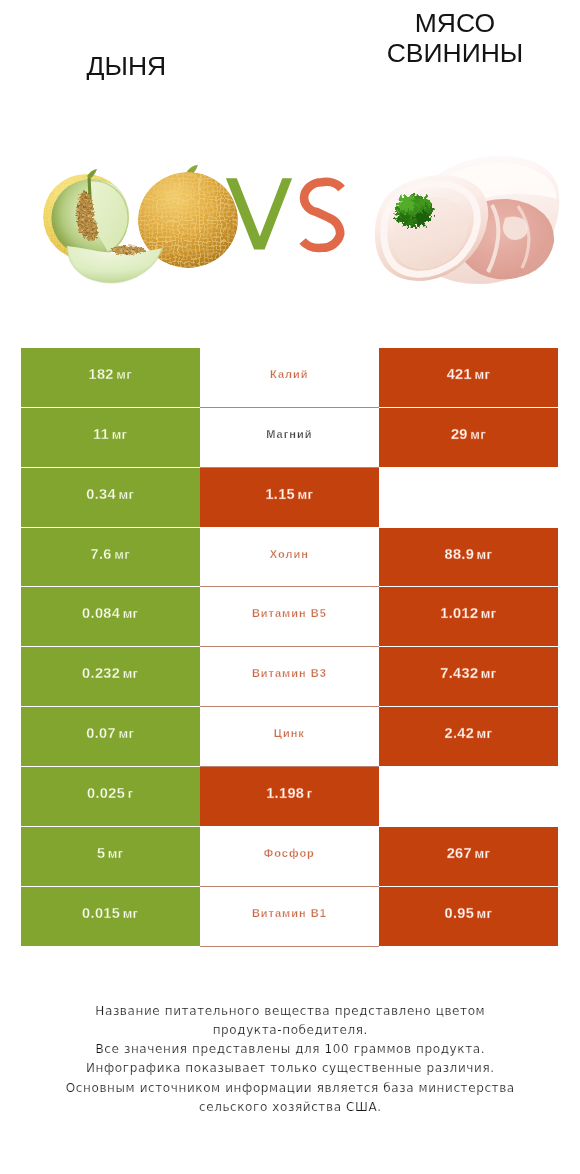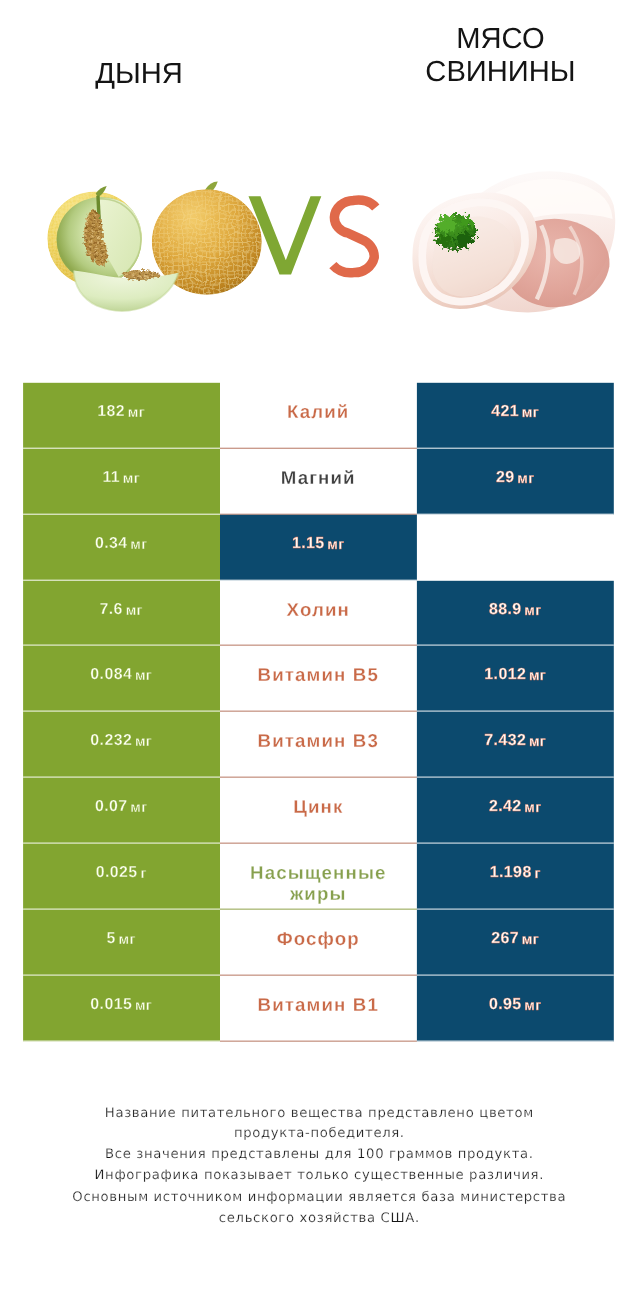--- a/index.html
+++ b/index.html
@@ -1,29 +1,29 @@
 <!DOCTYPE html>
 <html><head>
 <meta charset="utf-8">
 <style>
   html,body{margin:0;padding:0;}
   body{width:580px;height:1174px;background:#fff;font-family:"Liberation Sans",sans-serif;overflow:hidden;}
   .page{position:relative;width:580px;height:1174px;}
   .title{position:absolute;text-align:center;font-size:26.5px;text-transform:uppercase;color:#141414;line-height:30.4px;font-weight:400;}
   .title.left{left:1.4px;top:50.5px;width:250px;}
-  .title.right{left:380px;top:20px;width:150px;}
+  .title.right{left:380px;top:8px;width:150px;}
   .hero{position:absolute;left:0;top:0;}
   .vs{position:absolute;left:0;top:0;}
   .table{position:absolute;left:20.7px;top:348px;width:537.3px;}
   .row{display:flex;height:59.86px;box-sizing:border-box;}
   .cell{width:179.1px;display:flex;align-items:flex-start;justify-content:center;box-sizing:border-box;text-align:center;padding-top:17px;}
   .cell>span{display:inline-block;}
   .left-cell{background:#82a530;color:#fcfff0;font-weight:bold;font-size:14.5px;letter-spacing:0.35px;line-height:19.3px;border-bottom:1.3px solid #fff;-webkit-text-stroke:0.3px #82a530;}
-  .right-cell{background:#0c4a6e;color:#fffaf4;font-weight:bold;font-size:14.5px;letter-spacing:0.35px;line-height:19.3px;border-bottom:1.3px solid #fff;-webkit-text-stroke:0.3px #e0694a;}
-  .mid-cell{font-weight:bold;font-size:17px;letter-spacing:1px;line-height:19.3px;padding-left:16px;padding-right:16px;-webkit-text-stroke:0.25px #fff;}
+  .right-cell{background:#c2410c;color:#fffaf4;font-weight:bold;font-size:14.5px;letter-spacing:0.35px;line-height:19.3px;border-bottom:1.3px solid #fff;-webkit-text-stroke:0.3px #e0694a;}
+  .mid-cell{font-weight:bold;font-size:11px;letter-spacing:1px;line-height:19.3px;padding-left:16px;padding-right:16px;-webkit-text-stroke:0.25px #fff;}
   .unit{font-size:13px;font-weight:bold;margin-left:2.5px;letter-spacing:0.35px;}
   .footer{position:absolute;top:1001.5px;left:0;width:580px;text-align:center;font-family:"DejaVu Sans",sans-serif;font-size:12px;letter-spacing:0.6px;text-indent:0.6px;color:#161616;line-height:19.3px;-webkit-text-stroke:0.22px #fff;}
 </style>
 </head>
 <body>
 
 <div class="page">
   <div class="title left">Дыня</div>
   <div class="title right">Мясо свинины</div>
   <svg class="vs" width="580" height="300" viewBox="0 0 580 300" xmlns="http://www.w3.org/2000/svg">
@@ -273,23 +273,20 @@
         <div class="cell right-cell">
           <span>2.42</span>
           <span class="unit">мг</span>
         </div>
       </div>
       <div class="row">
         <div class="cell left-cell">
           <span>0.025</span>
           <span class="unit">г</span>
         </div>
-        <div class="cell mid-cell" style="color: rgb(135, 160, 78); border-bottom: 1.3px solid rgb(154, 171, 90);">
-          <span>Насыщенные жиры</span>
-        </div>
         <div class="cell right-cell">
           <span>1.198</span>
           <span class="unit">г</span>
         </div>
       </div>
       <div class="row">
         <div class="cell left-cell">
           <span>5</span>
           <span class="unit">мг</span>
         </div>

